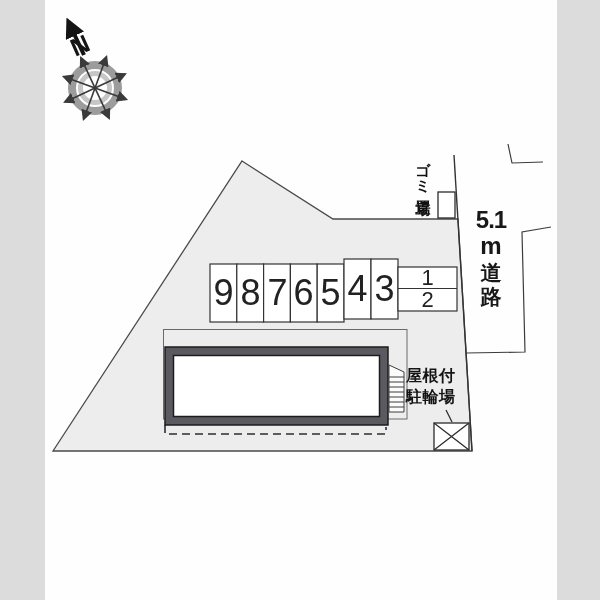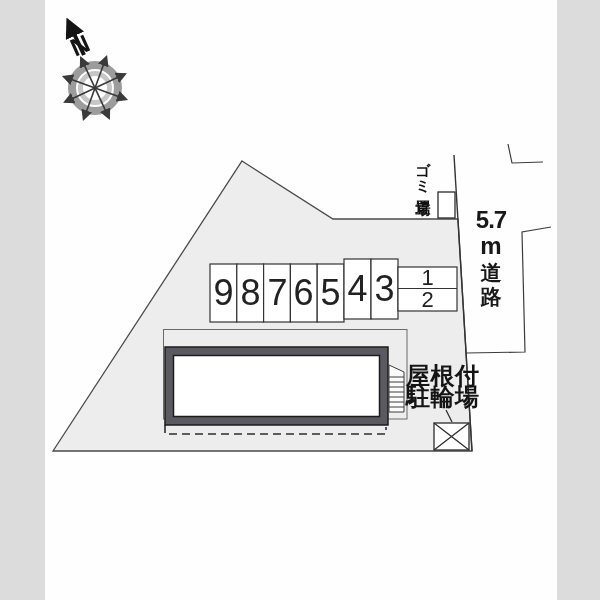--- a/index.html
+++ b/index.html
@@ -30,21 +30,21 @@
   .road-label{
     display:flex;flex-direction:column;align-items:center;
     font-weight:600;color:#181818;line-height:1.02;
   }
   .road-label .num{font-size:24px;letter-spacing:-1px;}
   .road-label .unit{font-size:24px;margin-top:2px;}
   .road-label .kanji{font-size:21px;margin-top:3px;}
 
   
   .shed-label{
-    font-size:24px;font-weight:600;line-height:21px;letter-spacing:0.5px;color:#141414;
+    font-size:16px;font-weight:600;line-height:21px;letter-spacing:0.5px;color:#141414;
     white-space:nowrap;
   }
   
   .north-n{
     font-size:25px;font-weight:700;color:#151515;line-height:1;
     transform:rotate(-24deg);
   }
 </style>
 </head>
 <body>
@@ -125,21 +125,21 @@
   <div class="spnum" style="left:290px;top:264px;width:27px;height:58px;">6</div>
   <div class="spnum" style="left:317px;top:264px;width:27px;height:58px;">5</div>
   <div class="spnum" style="left:344px;top:259px;width:27px;height:60px;">4</div>
   <div class="spnum" style="left:371px;top:259px;width:27px;height:60px;">3</div>
   <div class="spnum small" style="left:398px;top:267px;width:59px;height:21px;">1</div>
   <div class="spnum small" style="left:398px;top:289px;width:59px;height:21px;">2</div>
 
   <div class="ovl v-label" style="left:416px;top:151px;height:70px;">ゴミ置場</div>
 
   <div class="ovl road-label" style="left:472px;top:208px;width:38px;">
-    <span class="num">5.7</span>
+    <span class="num">5.1</span>
     <span class="unit">m</span>
     <span class="kanji">道</span>
     <span class="kanji">路</span>
   </div>
 
   <div class="ovl shed-label" style="left:406px;top:365px;">
     <div>屋根付</div>
     <div>駐輪場</div>
   </div>
 

